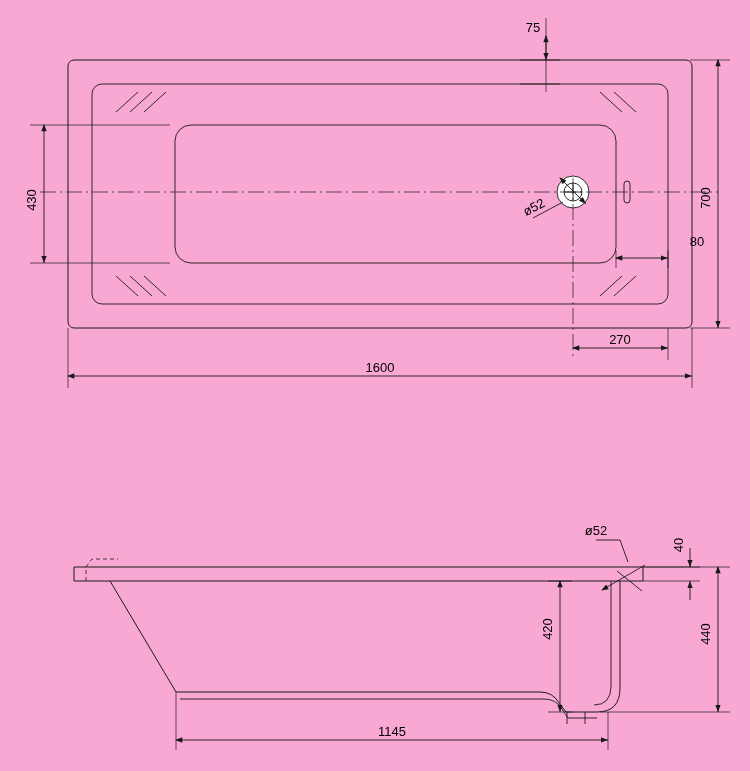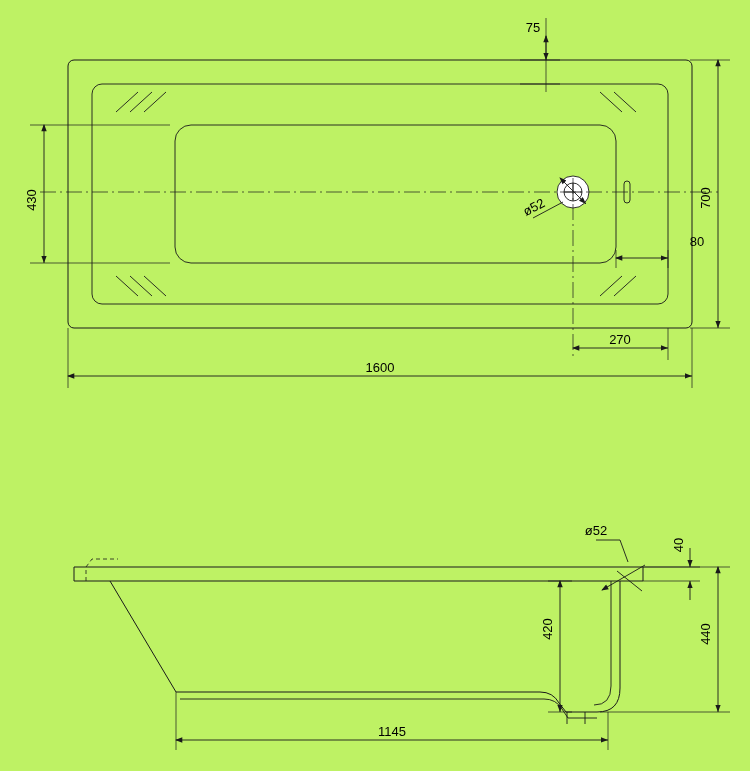--- a/index.html
+++ b/index.html
@@ -7,21 +7,21 @@
     padding: 0;
     background: #ffffff;
   }
   body {
     font-family: "Liberation Sans", sans-serif;
   }
   #stage {
     position: relative;
     width: 750px;
     height: 771px;
-    background: #bef264;
+    background: #f9a8d4;
     overflow: hidden;
   }
   svg.drawing {
     position: absolute;
     left: 0;
     top: 0;
     width: 750px;
     height: 771px;
   }
   .dim-text {

